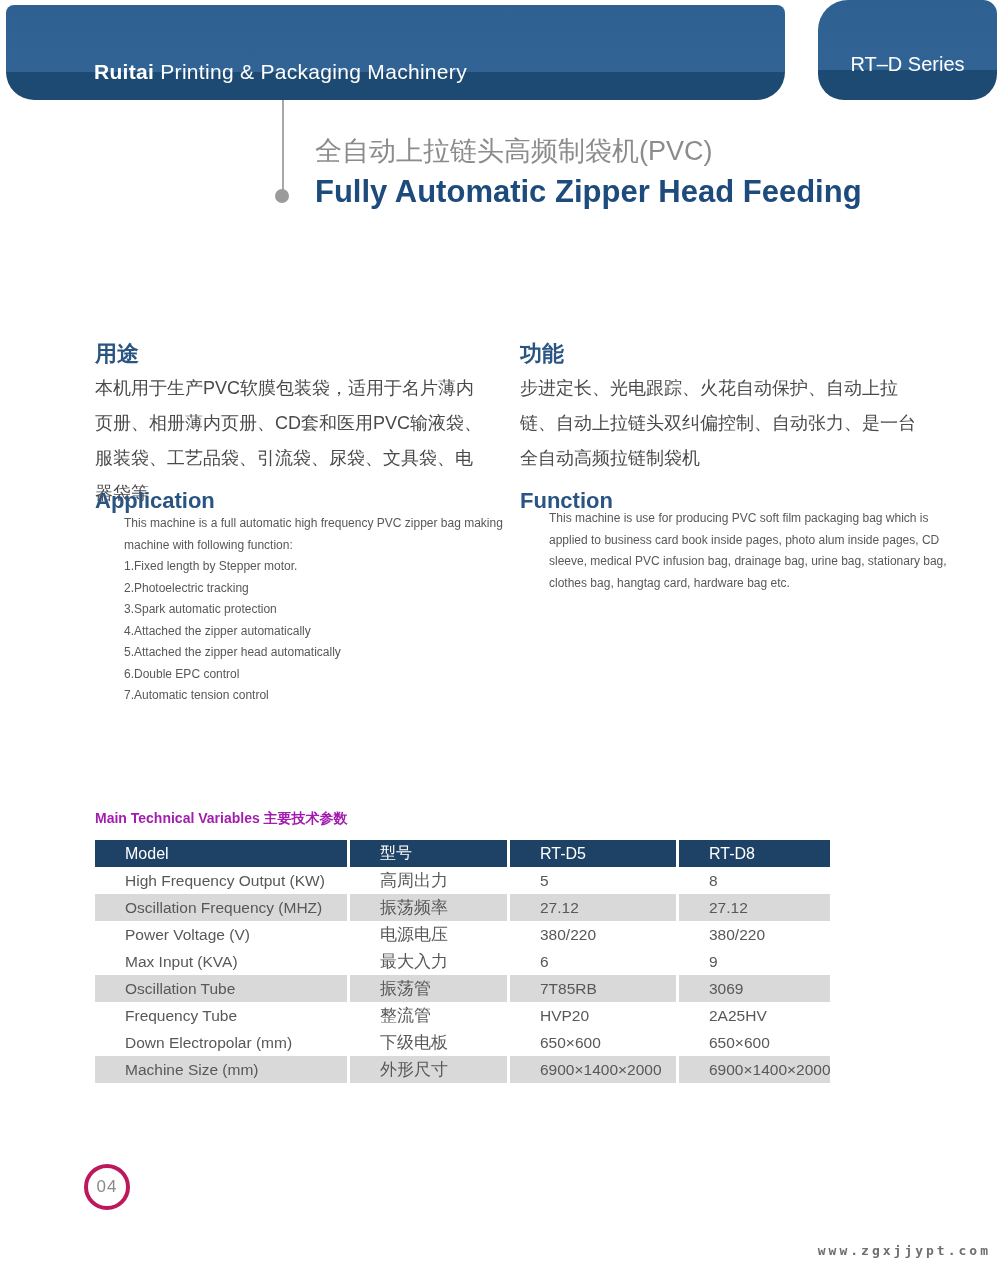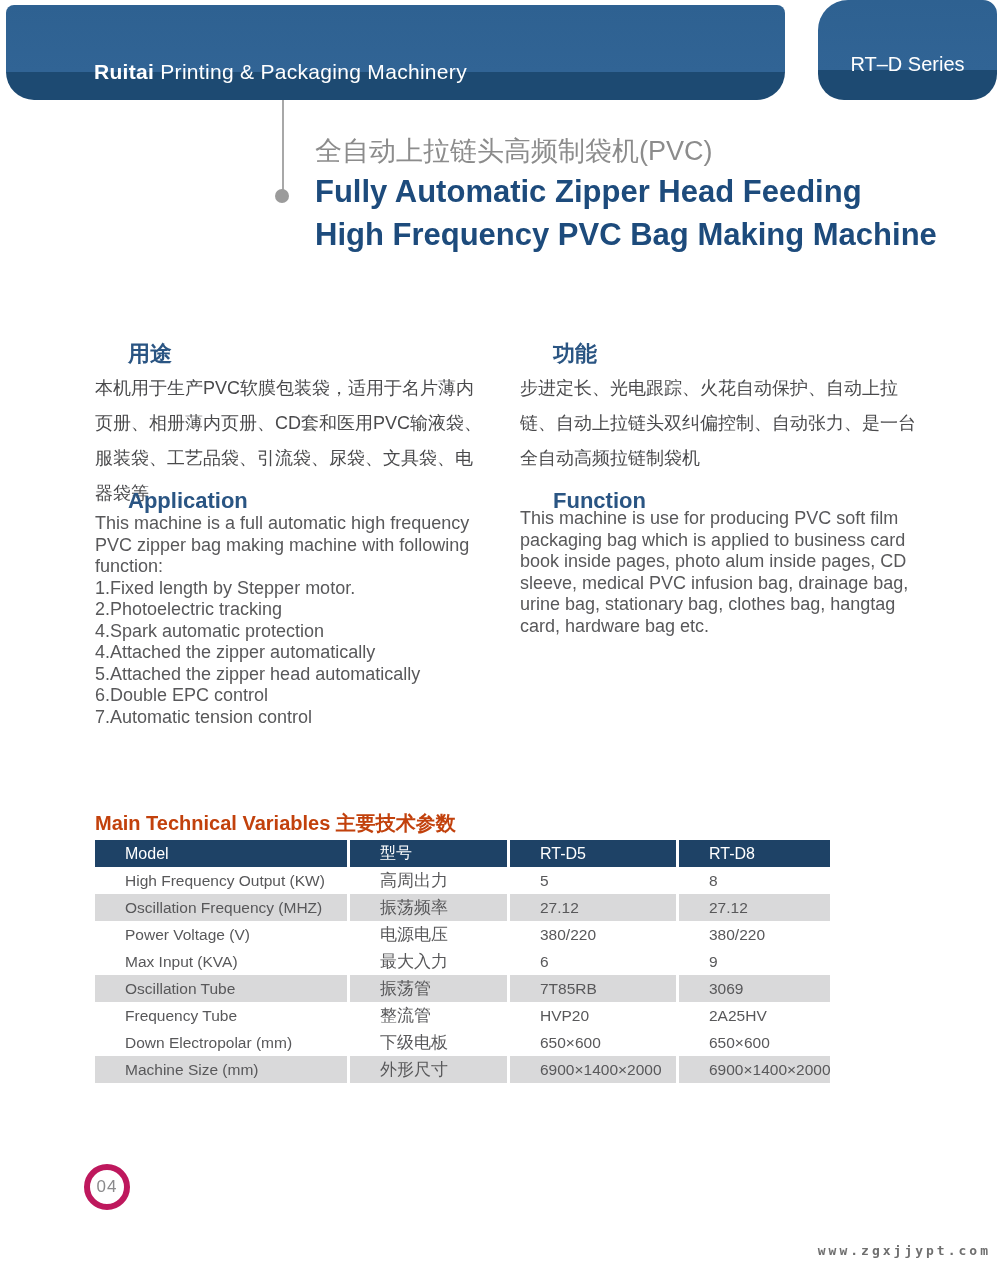--- a/index.html
+++ b/index.html
@@ -28,42 +28,42 @@
   .vdot{position:absolute;left:275px;top:189px;width:14px;height:14px;border-radius:50%;background:#9b9b9b;}
   .model-title{
     position:absolute;left:92px;top:156px;font-size:50px;font-weight:bold;color:#1d4b7c;letter-spacing:1px;
   }
   .cn-title{position:absolute;left:315px;top:133px;font-size:27px;color:#8c8c8c;white-space:nowrap;}
   .en-title{
     position:absolute;left:315px;top:170px;font-size:31px;font-weight:bold;color:#1d4b7c;
     line-height:43px;white-space:nowrap;
   }
   
-  .sec-h{position:absolute;font-size:22px;font-weight:bold;color:#2a5583;margin-left:33px;}
+  .sec-h{position:absolute;font-size:22px;font-weight:bold;color:#2a5583;}
   .cn-body{position:absolute;font-size:18px;line-height:35px;color:#4a4a4c;}
-  .en-body{position:absolute;font-size:18px;line-height:21.5px;color:#58585a;}
+  .en-body{position:absolute;font-size:12px;line-height:21.5px;color:#58585a;margin-left:29px;}
   .en-body div{margin:0;}
   
-  .tbl-title{position:absolute;left:95px;top:810px;font-size:20px;font-weight:bold;color:#c2410c;}
+  .tbl-title{position:absolute;left:95px;top:810px;font-size:14px;font-weight:bold;color:#a21caf;}
   .tbl{
     position:absolute;left:95px;top:840px;width:735px;
     display:grid;grid-template-columns:255px 160px 169px 151px;grid-auto-rows:27px;
     column-gap:0;background:#ffffff;
   }
   .tbl .cell{
     display:flex;align-items:center;box-sizing:border-box;
     border-right:3px solid #ffffff;font-size:15.5px;color:#58585a;padding-left:30px;
   }
   .tbl .cell:nth-child(4n){border-right:none;}
   .tbl .hcell{background:#1e4266;color:#ffffff;font-size:16px;}
   .tbl .shaded{background:#d9d9da;}
   .tbl .cn{font-size:17px;}
   
   .page-circle{
-    position:absolute;left:84px;top:1164px;width:46px;height:46px;border:6px solid #be185d;
+    position:absolute;left:84px;top:1164px;width:46px;height:46px;border:4px solid #be185d;
     border-radius:50%;box-sizing:border-box;display:flex;align-items:center;justify-content:center;
     color:#8a8a8c;font-size:17px;letter-spacing:1px;
   }
   .watermark{
     position:absolute;right:14px;top:1243px;font-family:"DejaVu Sans Mono",monospace;
     font-size:13px;font-weight:600;color:#6f6f6f;letter-spacing:3px;
   }
 </style>
 </head>
 <body>
@@ -75,35 +75,34 @@
   </div>
   <div class="hdr-badge">
     <span>RT–D Series</span>
   </div>
 
   <div class="vline"></div>
   <div class="vdot"></div>
   <div class="cn-title">全自动上拉链头高频制袋机(PVC)</div>
   <div class="en-title">
     <div>Fully Automatic Zipper Head Feeding</div>
-    <div>High Frequency PVC Bag Making Machine</div>
   </div>
 
   <div class="sec-h" style="left:95px;top:339px;">用途</div>
   <div class="cn-body" style="left:95px;top:371px;width:390px;">本机用于生产PVC软膜包装袋，适用于名片薄内页册、相册薄内页册、CD套和医用PVC输液袋、服装袋、工艺品袋、引流袋、尿袋、文具袋、电器袋等</div>
 
   <div class="sec-h" style="left:520px;top:339px;">功能</div>
   <div class="cn-body" style="left:520px;top:371px;width:400px;">步进定长、光电跟踪、火花自动保护、自动上拉链、自动上拉链头双纠偏控制、自动张力、是一台全自动高频拉链制袋机</div>
 
   <div class="sec-h" style="left:95px;top:488px;">Application</div>
   <div class="en-body" style="left:95px;top:513px;width:395px;">
     <div>This machine is a full automatic high frequency PVC zipper bag making machine with following function:</div>
     <div>1.Fixed length by Stepper motor.</div>
     <div>2.Photoelectric tracking</div>
-    <div>4.Spark automatic protection</div>
+    <div>3.Spark automatic protection</div>
     <div>4.Attached the zipper automatically</div>
     <div>5.Attached the zipper head automatically</div>
     <div>6.Double EPC control</div>
     <div>7.Automatic tension control</div>
   </div>
 
   <div class="sec-h" style="left:520px;top:488px;">Function</div>
   <div class="en-body" style="left:520px;top:508px;width:400px;">This machine is use for producing PVC soft film packaging bag which is applied to business card book inside pages, photo alum inside pages, CD sleeve, medical PVC infusion bag, drainage bag, urine bag, stationary bag, clothes bag, hangtag card, hardware bag etc.</div>
 
   <div class="tbl-title">

